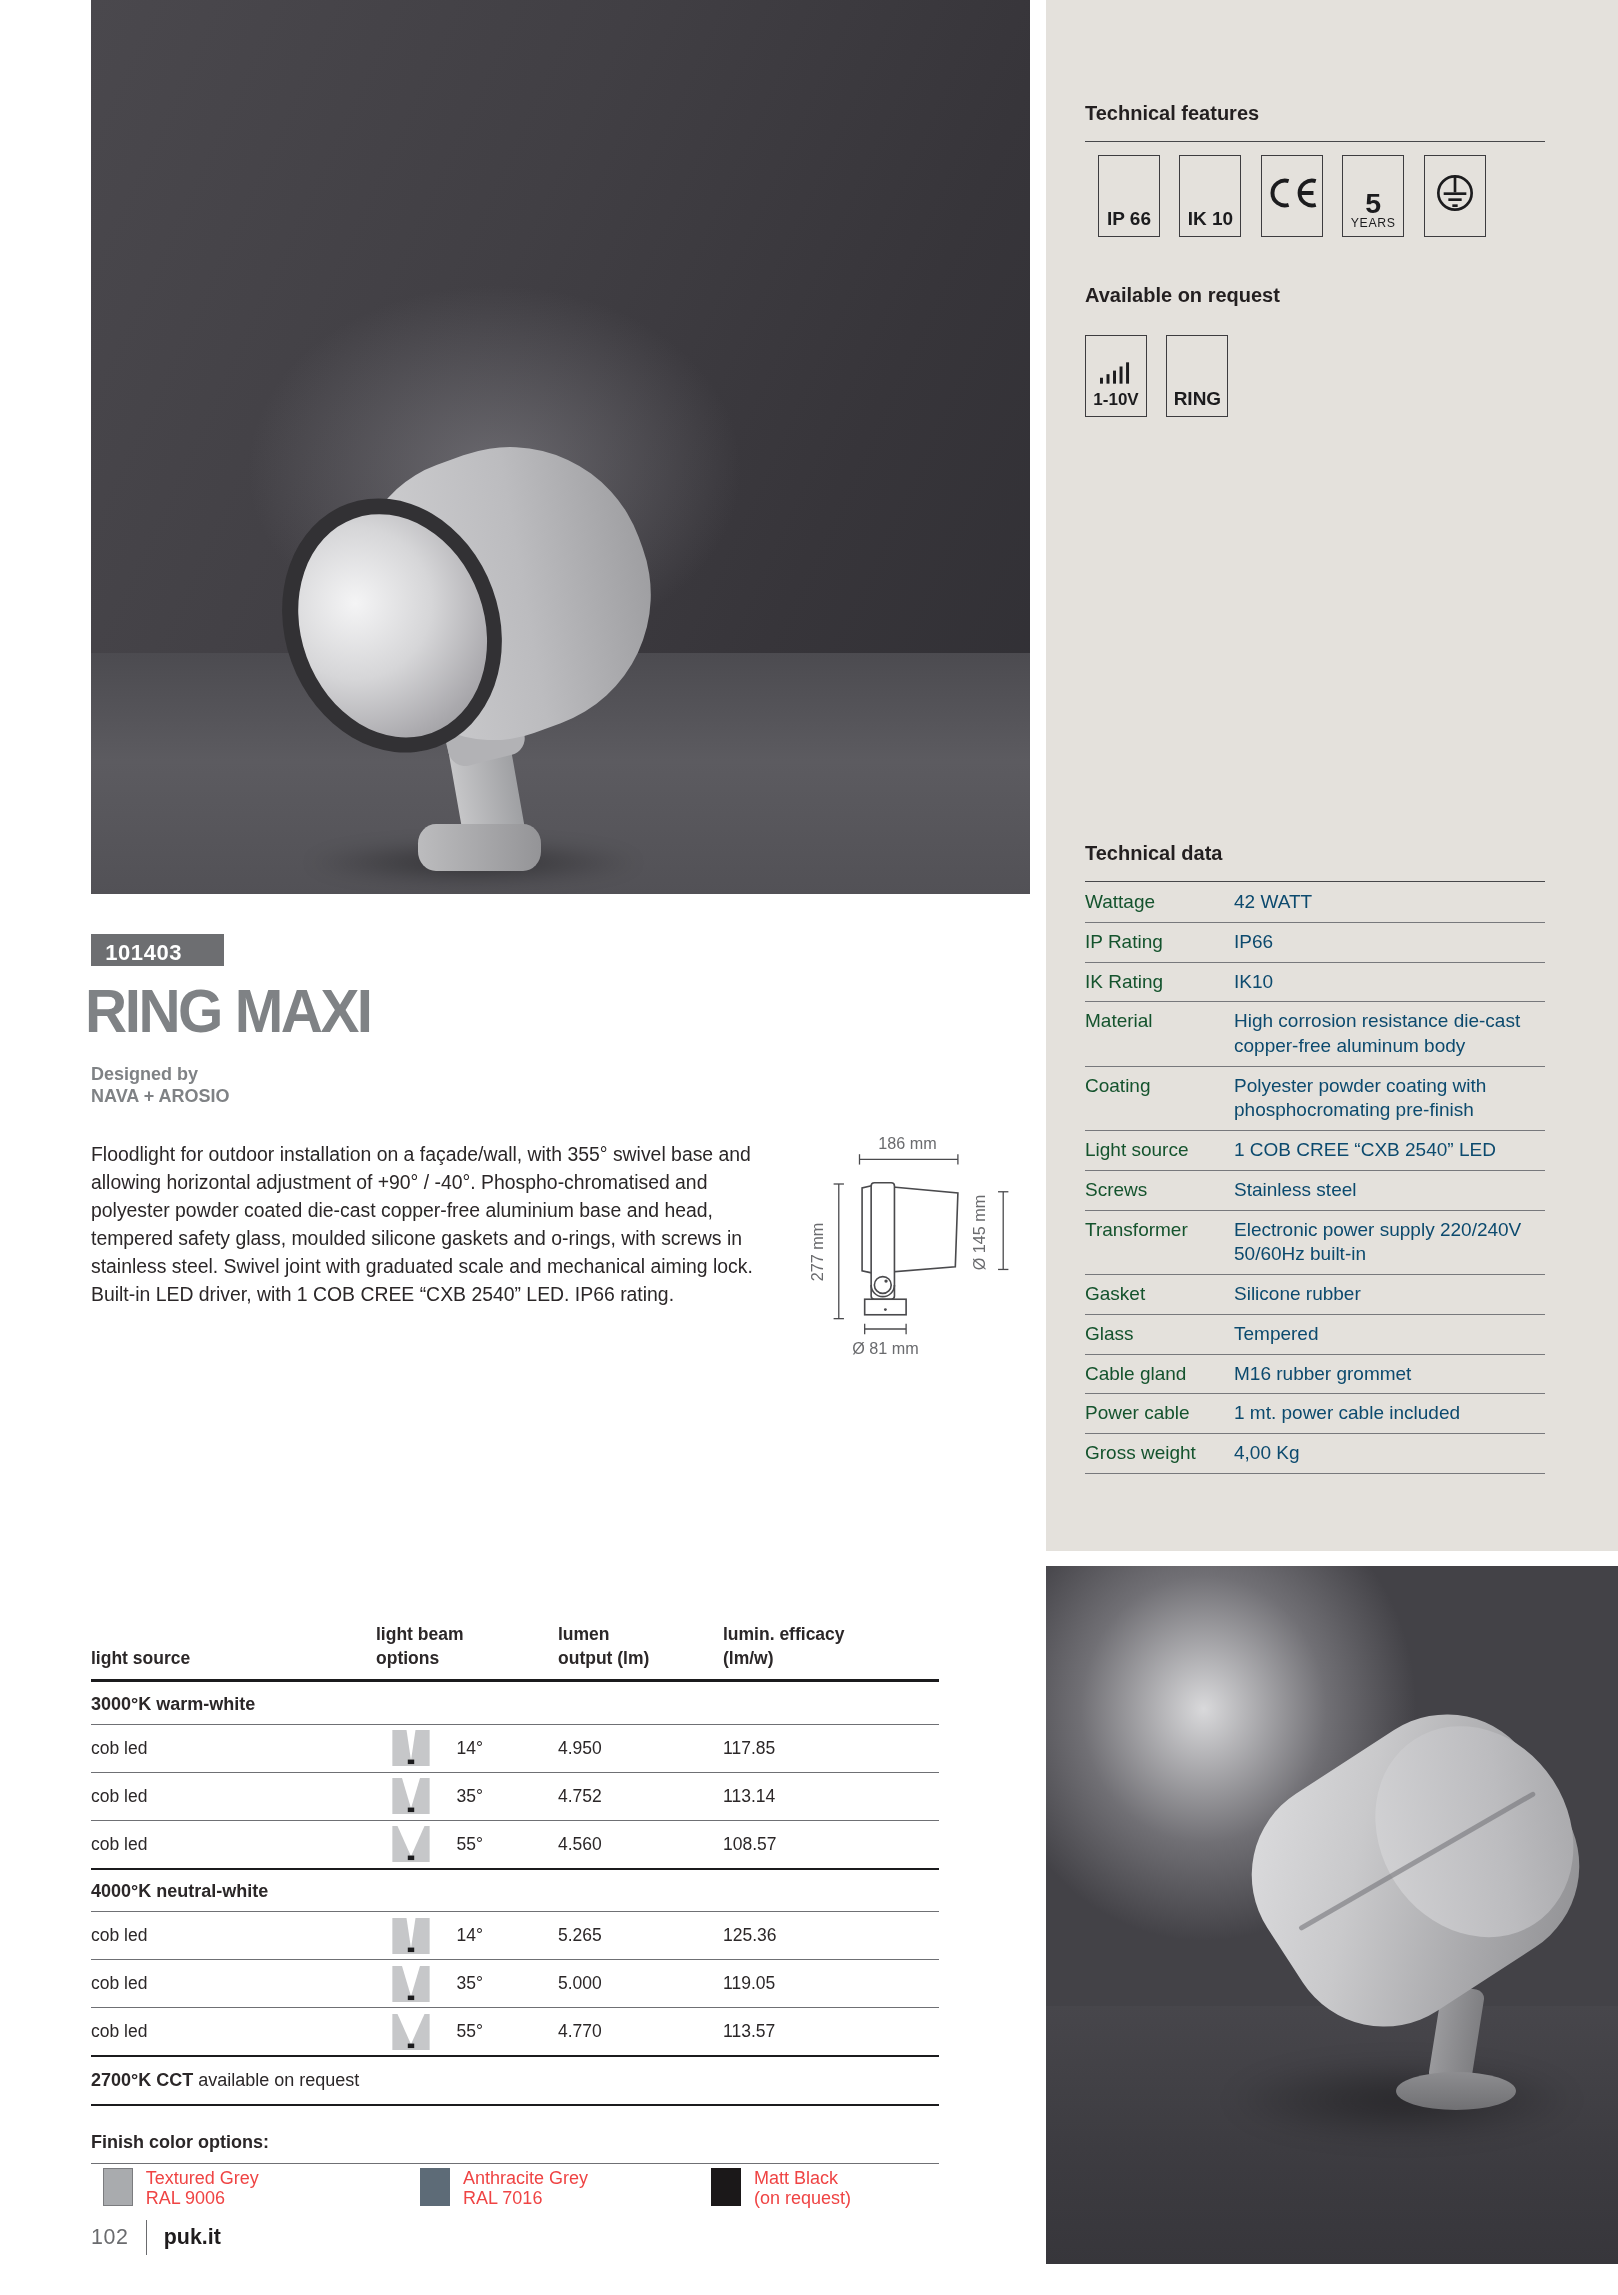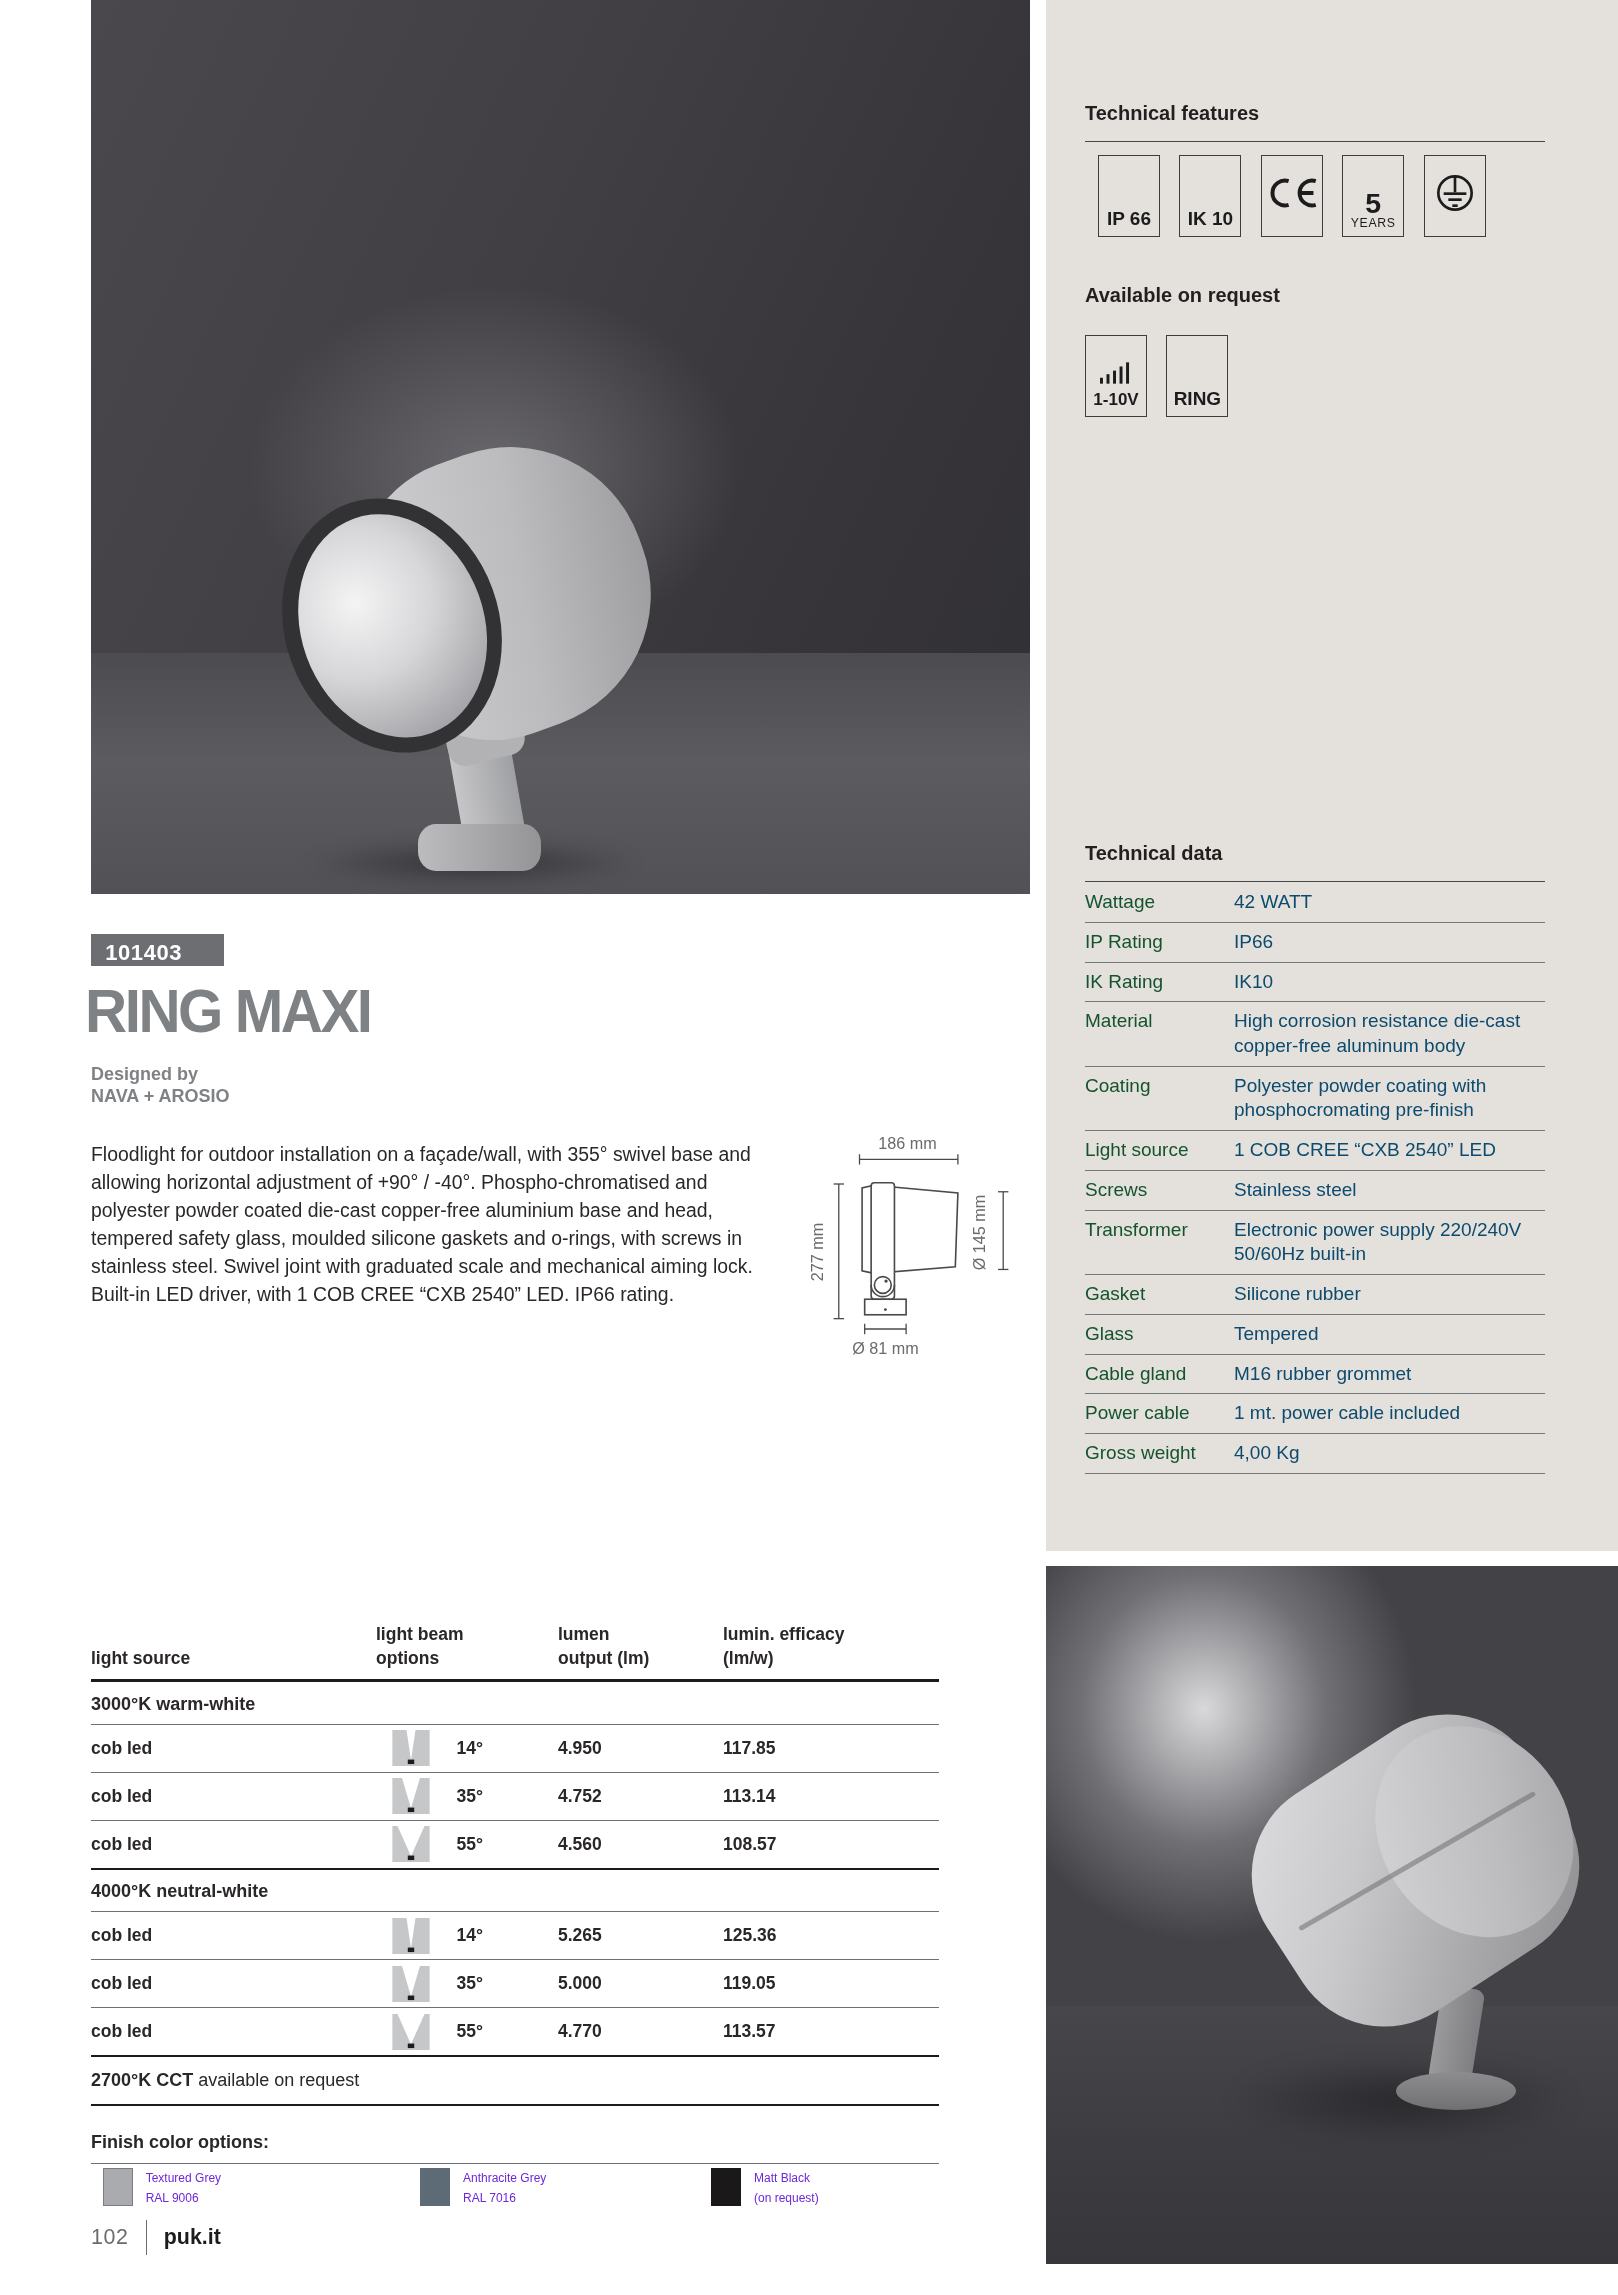--- a/index.html
+++ b/index.html
@@ -79,37 +79,37 @@
   
   .drawing{left:809px;top:1132px;}
   .drawing text{font-family:"Liberation Sans", sans-serif;font-size:25px;fill:#6a6b6e;}
 
   
   .light-table{left:91px;top:1622px;width:848px;font-size:17.5px;}
   .lt-grid{display:grid;grid-template-columns:285px 165px 165px 233px;align-items:center;}
   .lt-header{border-bottom:3.2px solid #1b1b1d;padding-bottom:9px;align-items:end;}
   .lt-header .h{font-weight:bold;line-height:24px;}
   .lt-section{font-weight:bold;font-size:18px;padding:11.7px 0 9px;border-bottom:1.3px solid #6f7074;}
-  .lt-row{height:47px;border-bottom:1.3px solid #6f7074;font-weight:bold;}
+  .lt-row{height:47px;border-bottom:1.3px solid #6f7074;}
   .lt-row.section-end{border-bottom:2.6px solid #1b1b1d;}
   .beam-cell{display:flex;align-items:center;padding-left:15.5px;box-sizing:border-box;}
   .beam{width:38px;height:36px;flex:none;}
   .beam-angle{margin-left:27px;}
   .cell-pad{padding-left:17px;box-sizing:border-box;}
   .lt-note{padding:13px 0;border-bottom:2.6px solid #1b1b1d;font-size:18px;}
   .lt-note b{font-weight:bold;}
 
   
   .finish-head{left:91px;top:2132px;width:848px;font-size:18px;font-weight:bold;
     padding-bottom:10.4px;border-bottom:1.3px solid #6f7074;}
   .swatches{left:91px;top:2168px;width:848px;height:52px;}
   .swatch-item{position:absolute;top:0;display:flex;}
   .swatch{width:30px;height:38px;border:1.3px solid #7b7c7f;box-sizing:border-box;flex:none;}
   .swatch.no-border{border-color:transparent;}
-  .swatch-label{margin-left:13px;font-size:12px;line-height:20px;color:#6d28d9;}
+  .swatch-label{margin-left:13px;font-size:18px;line-height:20px;color:#ef4444;}
 
   
   .footer{left:91px;top:2220px;display:flex;align-items:center;}
   .footer .pn{font-size:21.4px;color:#6a6b6e;letter-spacing:0.6px;}
   .footer .div{width:1.3px;height:35px;background:#6a6b6e;margin:0 17px;}
   .footer .brand{font-size:21.4px;font-weight:bold;color:#1f1c1d;}
 </style>
 </head>
 <body>
 

